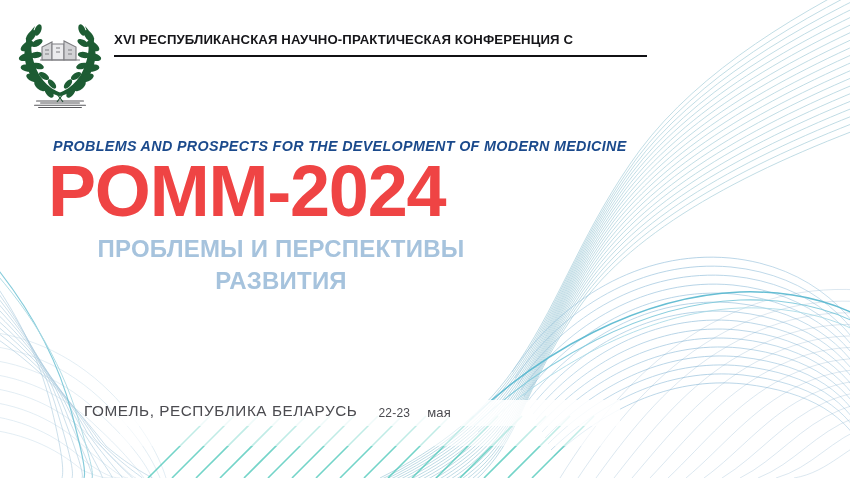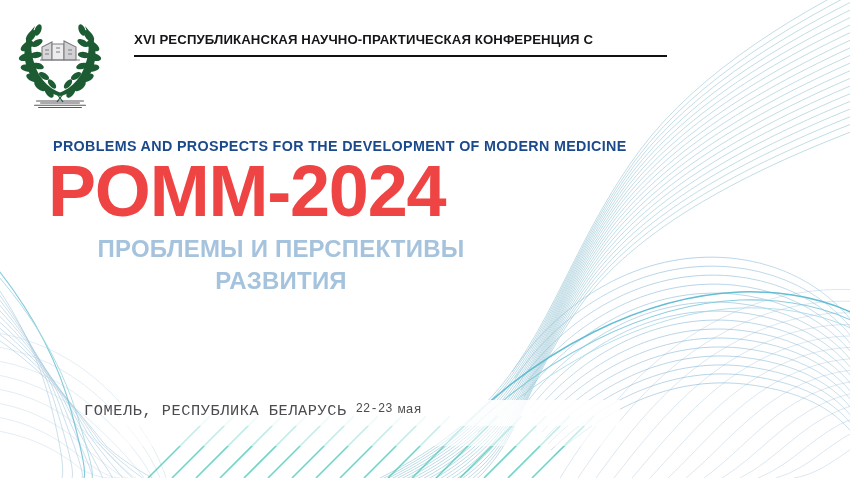--- a/index.html
+++ b/index.html
@@ -31,21 +31,21 @@
   .decor svg { display: block; }
 
   
   .header {
     position: absolute;
     left: 14px;
     top: 14px;
     width: 640px;
     display: flex;
     align-items: flex-start;
-    gap: 28px;
+    gap: 8px;
   }
 
   .logo-wrap {
     position: relative;
     width: 92px;
     height: 98px;
     flex: 0 0 92px;
   }
   .logo-wrap svg { display: block; }
 
@@ -72,20 +72,21 @@
   
   .eyebrow {
     position: absolute;
     left: 53px;
     top: 138px;
     color: #1b4a8c;
     font-size: 14.3px;
     font-weight: 700;
     letter-spacing: 0.35px;
     white-space: nowrap;
+    font-style: italic;
   }
 
   .bigtitle {
     position: absolute;
     left: 48px;
     top: 155px;
     color: #ef4444;
     font-size: 72px;
     font-weight: 700;
     letter-spacing: -1.2px;
@@ -111,23 +112,22 @@
   .place {
     position: absolute;
     left: 84px;
     top: 402px;
     color: #4b4b50;
     font-size: 15.3px;
     font-weight: 500;
     letter-spacing: 0.55px;
     white-space: nowrap;
     display: flex;
-    align-items: flex-start;
-    gap: 9px;
-    font-family: Liberation Mono, monospace;
+    align-items: flex-end;
+    gap: 21px;
   }
   .place .dates {
     font-size: 12px;
     letter-spacing: 0.2px;
     font-weight: 500;
   }
   .place .month {
     font-size: 13px;
     letter-spacing: 0.2px;
     margin-left: -4px;

